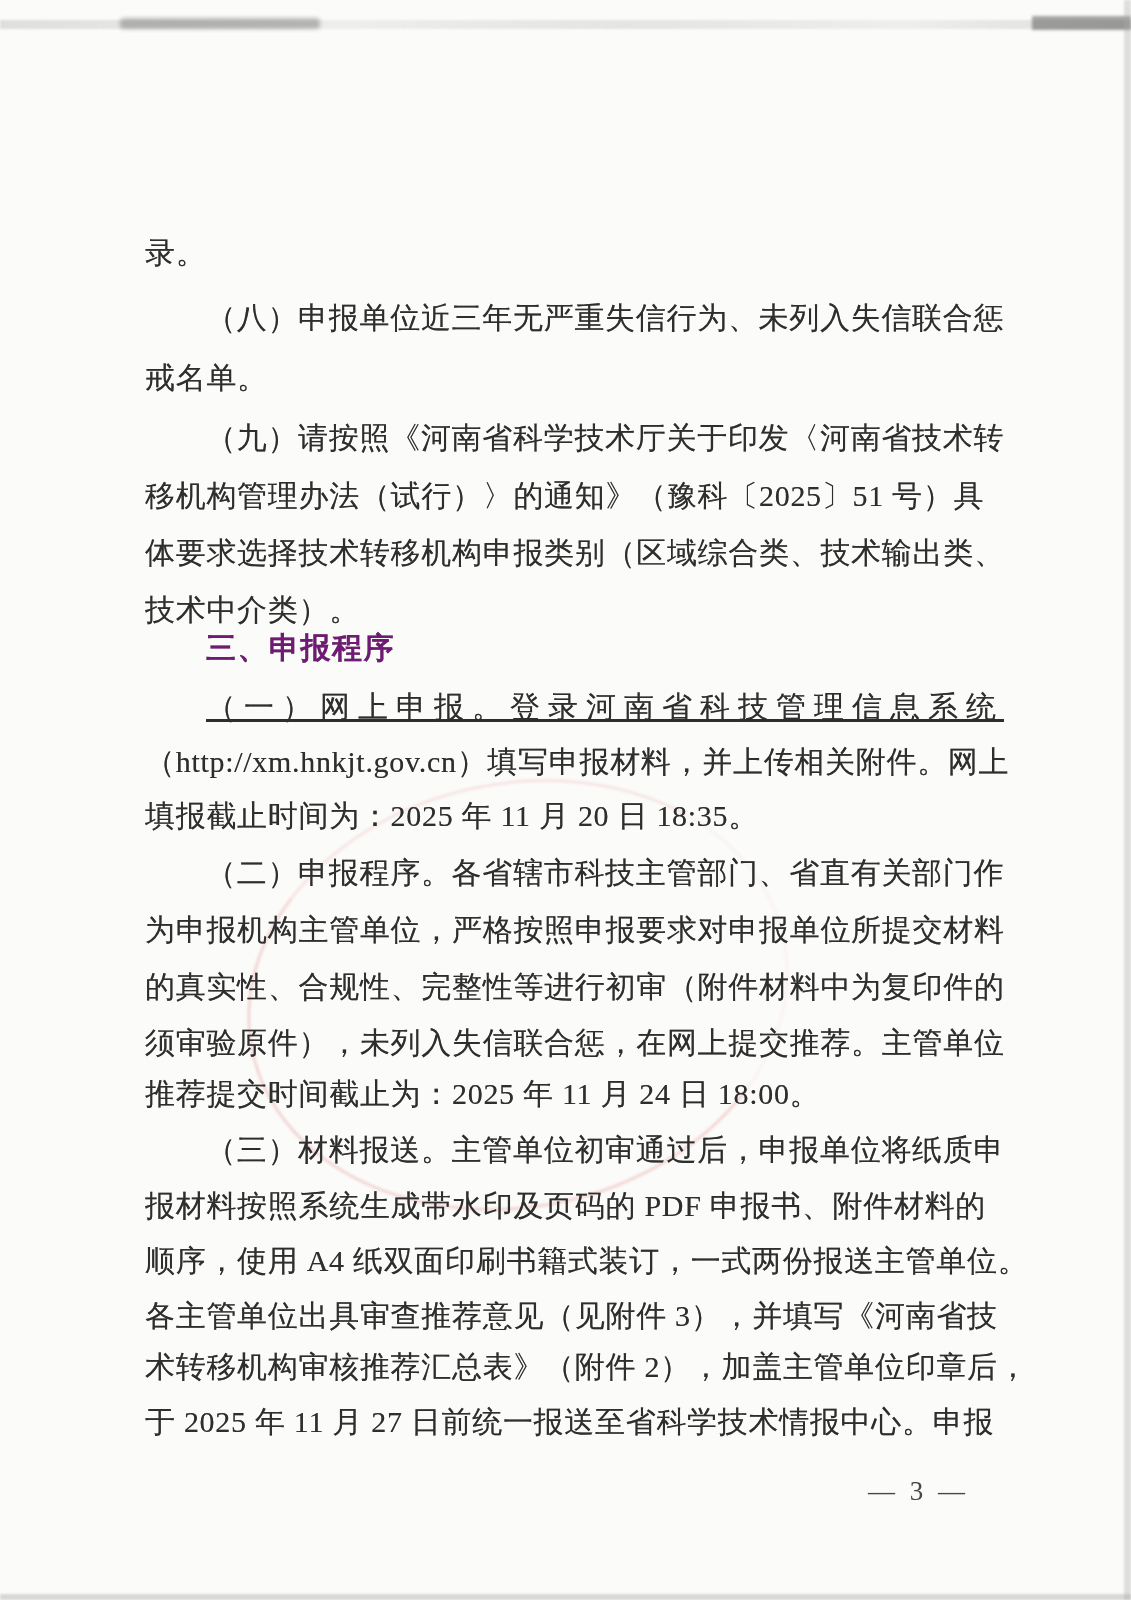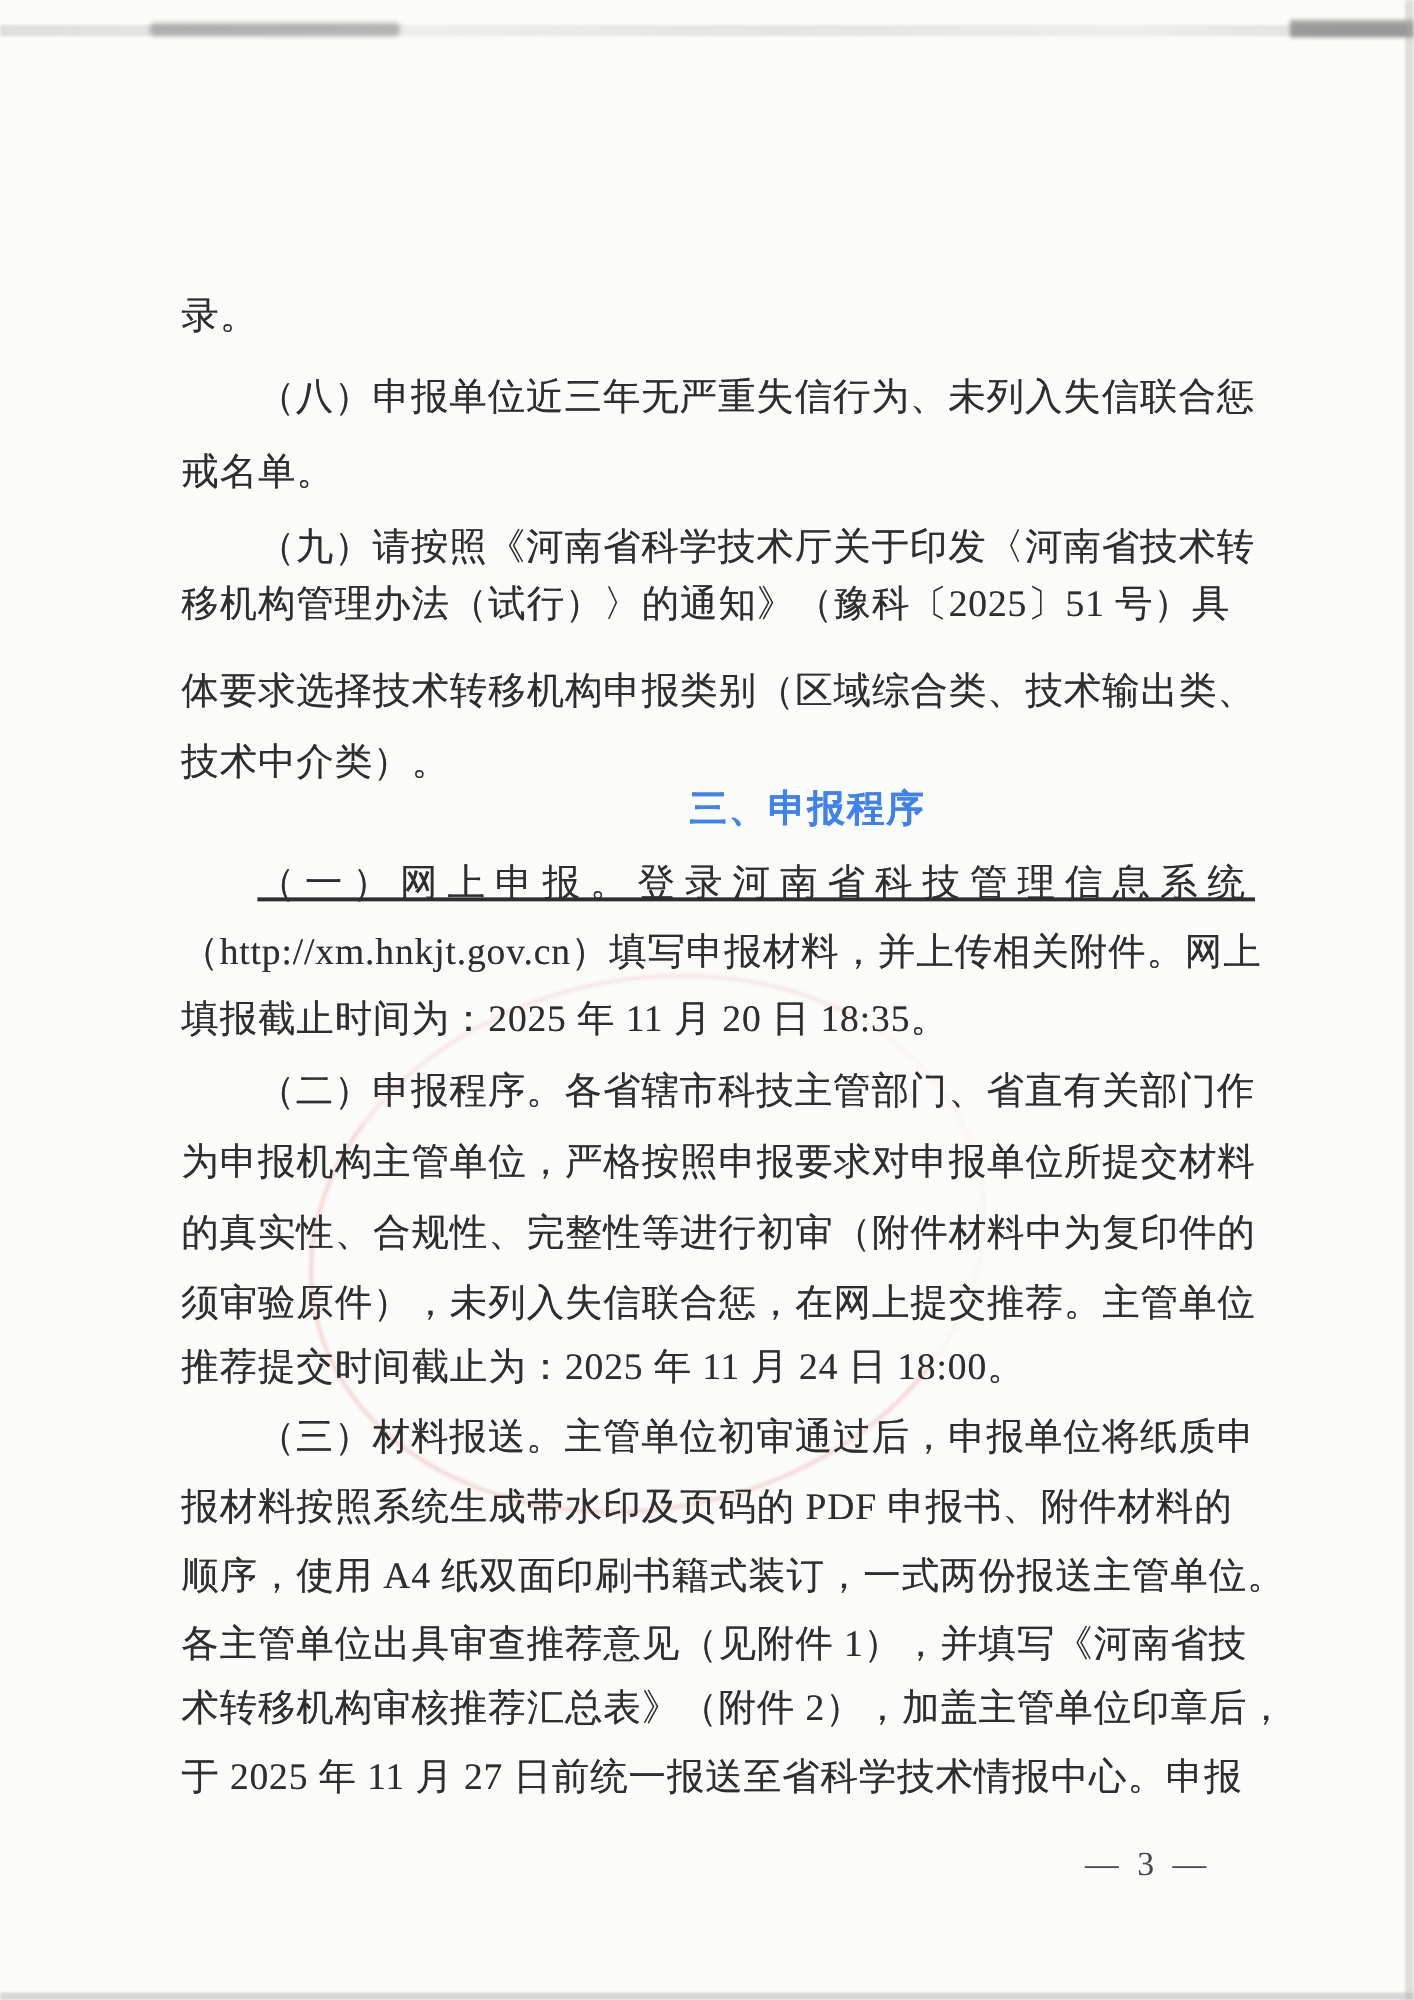--- a/index.html
+++ b/index.html
@@ -20,22 +20,21 @@
     letter-spacing:0.7px;
     line-height:1.3;
     white-space:nowrap;
     text-shadow:0 0 0.5px rgba(46,46,46,0.55);
   }
   .ind{left:206px;}
   .heading{
     font-family:"Liberation Sans","DejaVu Sans",sans-serif;
     font-weight:700;
     letter-spacing:1.5px;
-    color:#3b82f6;
-    text-align:center;
+    color:#701a75;
   }
   .wide{letter-spacing:8px;text-decoration:underline;}
   .pagenum{
     position:absolute;
     left:868px;top:1476px;
     font-size:27px;
     letter-spacing:4px;
     color:#474747;
   }
   
@@ -89,34 +88,34 @@
   <div class="scan-blob-right"></div>
   <div class="scan-edge-right"></div>
   <div class="scan-edge-bottom"></div>
 
   <div class="seal"></div>
 
   <div class="ln" style="top:233px">录。</div>
   <div class="ln ind" style="top:298px">（八）申报单位近三年无严重失信行为、未列入失信联合惩</div>
   <div class="ln" style="top:358px">戒名单。</div>
   <div class="ln ind" style="top:418px">（九）请按照《河南省科学技术厅关于印发〈河南省技术转</div>
-  <div class="ln" style="top:464px">移机构管理办法（试行）〉的通知》（豫科〔2025〕51 号）具</div>
+  <div class="ln" style="top:476px">移机构管理办法（试行）〉的通知》（豫科〔2025〕51 号）具</div>
   <div class="ln" style="top:590px">技术中介类）。</div>
   <div class="ln" style="top:533px">体要求选择技术转移机构申报类别（区域综合类、技术输出类、</div>
   <div class="ln ind heading" style="top:628px">三、申报程序</div>
   <div class="ln ind wide" style="top:687px">（一）网上申报。登录河南省科技管理信息系统</div>
   <div class="ln" style="top:742px">（http://xm.hnkjt.gov.cn）填写申报材料，并上传相关附件。网上</div>
   <div class="ln" style="top:796px">填报截止时间为：2025 年 11 月 20 日 18:35。</div>
   <div class="ln ind" style="top:853px">（二）申报程序。各省辖市科技主管部门、省直有关部门作</div>
   <div class="ln" style="top:910px">为申报机构主管单位，严格按照申报要求对申报单位所提交材料</div>
   <div class="ln" style="top:967px">的真实性、合规性、完整性等进行初审（附件材料中为复印件的</div>
   <div class="ln" style="top:1023px">须审验原件），未列入失信联合惩，在网上提交推荐。主管单位</div>
   <div class="ln" style="top:1074px">推荐提交时间截止为：2025 年 11 月 24 日 18:00。</div>
   <div class="ln ind" style="top:1130px">（三）材料报送。主管单位初审通过后，申报单位将纸质申</div>
   <div class="ln" style="top:1186px">报材料按照系统生成带水印及页码的 PDF 申报书、附件材料的</div>
   <div class="ln" style="top:1241px">顺序，使用 A4 纸双面印刷书籍式装订，一式两份报送主管单位。</div>
-  <div class="ln" style="top:1296px">各主管单位出具审查推荐意见（见附件 1），并填写《河南省技</div>
+  <div class="ln" style="top:1296px">各主管单位出具审查推荐意见（见附件 3），并填写《河南省技</div>
   <div class="ln" style="top:1347px">术转移机构审核推荐汇总表》（附件 2），加盖主管单位印章后，</div>
   <div class="ln" style="top:1402px">于 2025 年 11 月 27 日前统一报送至省科学技术情报中心。申报</div>
 
   <div class="pagenum">— 3 —</div>
 
 </div>
 
 </body></html>

